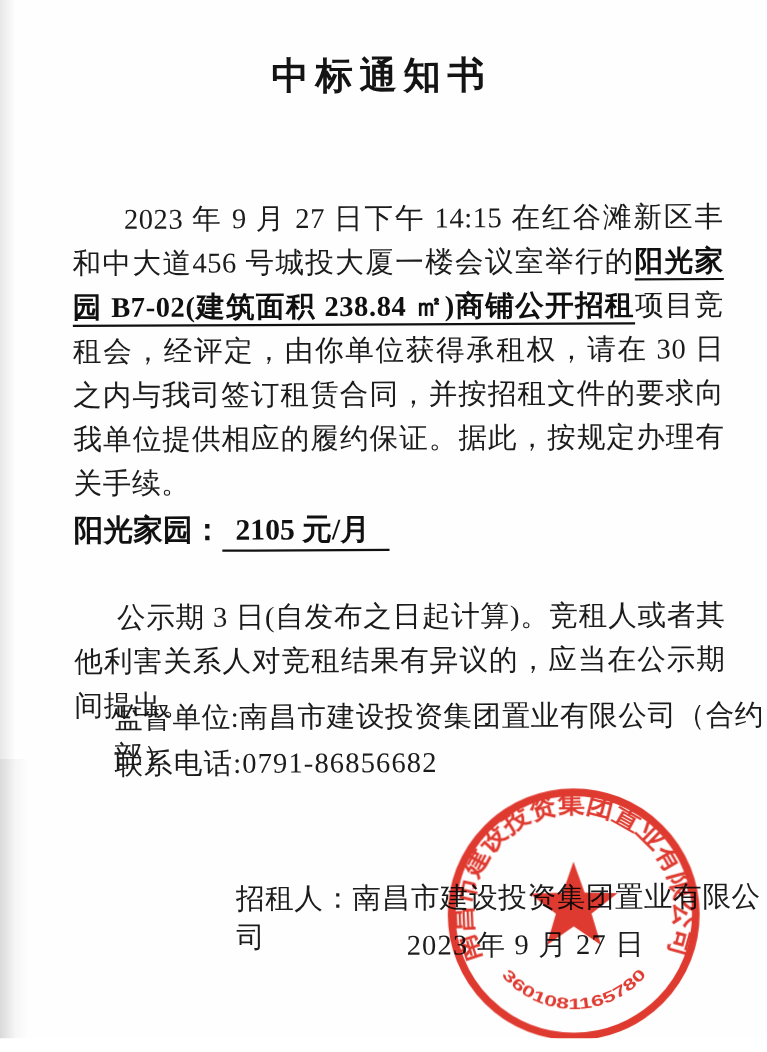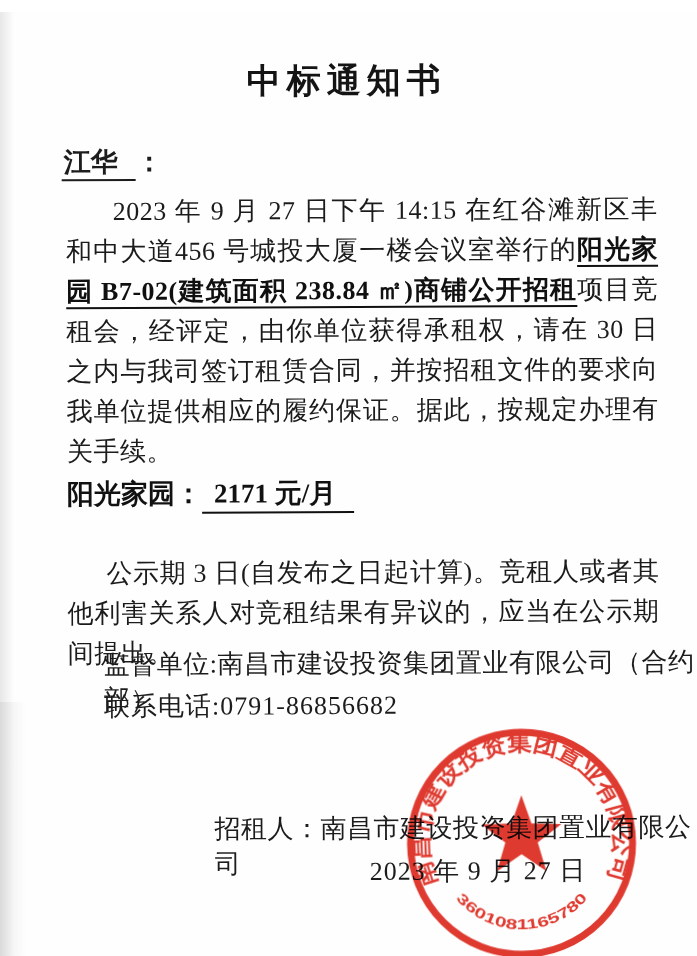--- a/index.html
+++ b/index.html
@@ -1,21 +1,20 @@
 <!DOCTYPE html>
 <html><head>
 <meta charset="utf-8">
 <style>
   html,body{margin:0;padding:0;background:#ffffff;}
   .page{
     position:relative;width:697px;height:944px;overflow:hidden;
     background:#fefefe;
     font-family:"Liberation Serif","DejaVu Serif",serif;
     color:#1c1c1c;
-    margin-top:12px;
   }
   .scan-edge{
     position:absolute;left:0;top:0;width:14px;height:956px;
     background:linear-gradient(90deg,rgba(150,150,150,.22),rgba(255,255,255,0));
     pointer-events:none;
   }
   .scan-smudge{
     position:absolute;left:0;top:690px;width:26px;height:266px;
     background:linear-gradient(90deg,rgba(140,140,140,.15),rgba(255,255,255,0));
     pointer-events:none;
@@ -54,30 +53,27 @@
 <body>
 
 <div class="page">
   <div class="scan-edge"></div>
   <div class="scan-smudge"></div>
 
   <div class="content">
 
     <div class="title">中标通知书</div>
 
-    <div class="salutation">
-      <span class="uname">江华</span><span>：</span>
-    </div>
 
     <div class="para para1">
       <span>2023 年 9 月 27 日下午 14:15 在红谷滩新区丰和中大道456 号城投大厦一楼会议室举行的</span><span class="bold-u">阳光家园 B7-02(建筑面积 238.84 ㎡)商铺公开招租</span><span>项目竞租会，经评定，由你单位获得承租权，请在 30 日之内与我司签订租赁合同，并按招租文件的要求向我单位提供相应的履约保证。据此，按规定办理有关手续。</span>
     </div>
 
     <div class="result-line">
-      <span>阳光家园：</span><span class="result-value">2171 元/月</span>
+      <span>阳光家园：</span><span class="result-value">2105 元/月</span>
     </div>
 
     <div class="para para2">公示期 3 日(自发布之日起计算)。竞租人或者其他利害关系人对竞租结果有异议的，应当在公示期间提出。</div>
 
     <div class="supervisor">监督单位:南昌市建设投资集团置业有限公司（合约部）</div>
 
     <div class="phone">联系电话:0791-86856682</div>
 
     <div class="signature">
       <span>招租人：</span><span>南昌市建设投资集团置业有限公司</span>

